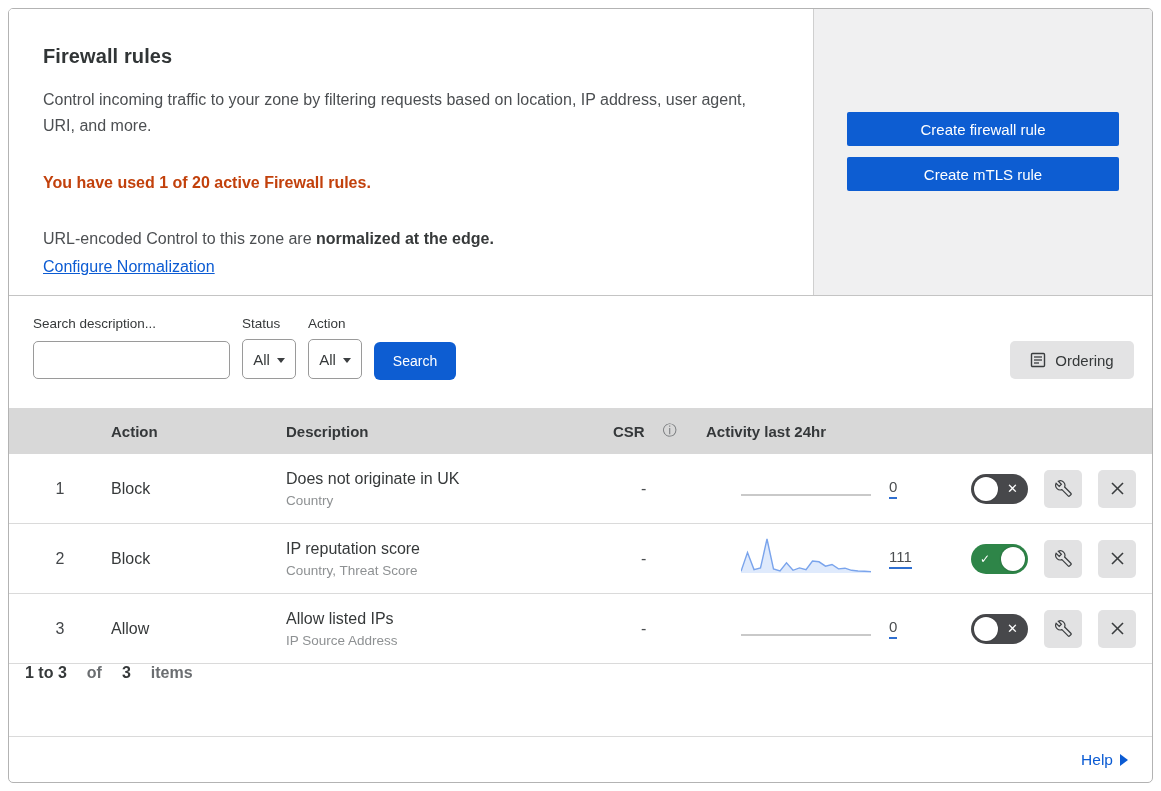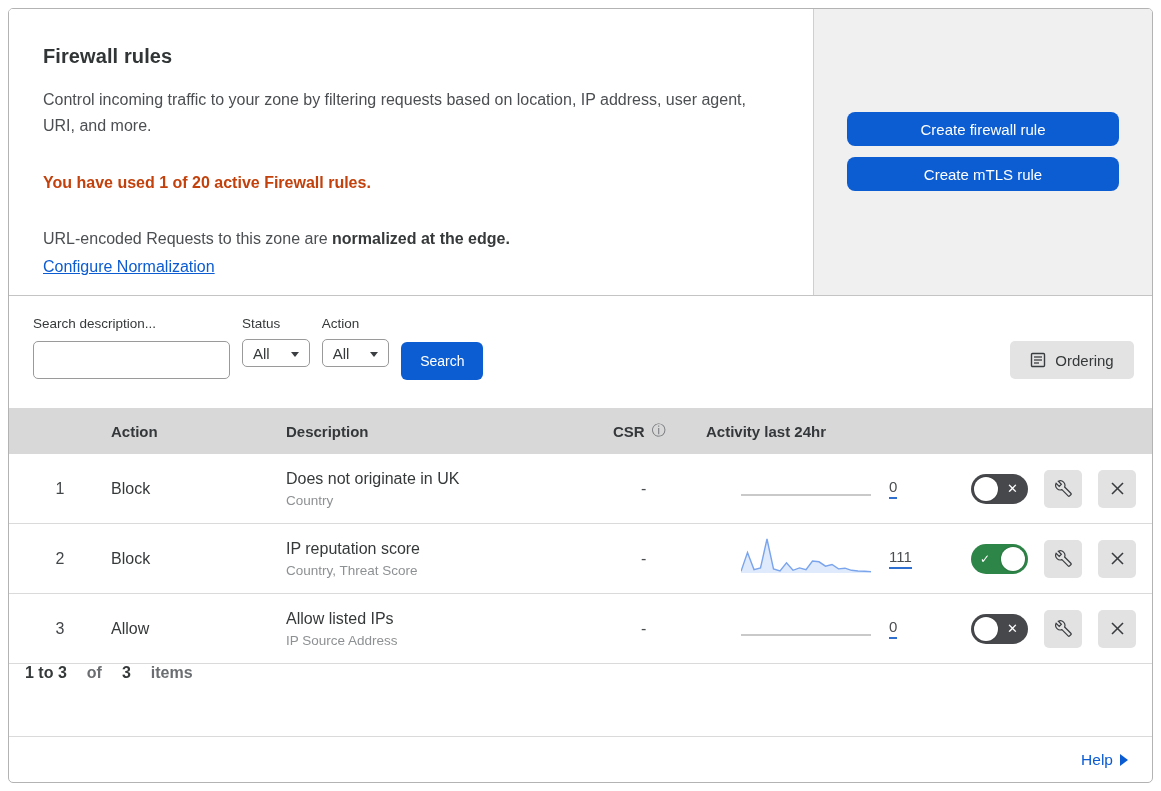--- a/index.html
+++ b/index.html
@@ -18,48 +18,48 @@
   .intro .desc { margin-bottom: 31px; }
   .intro .usage { font-weight: 700; color: #c2410c; margin-bottom: 30px; }
   .intro .norm { margin-bottom: 6px; }
   .intro .norm b { color: #36393a; }
   .link { color: #0b5bd3; text-decoration: underline; cursor: pointer; font-size: 16px; }
   .cta { flex: 1; background: #f0f0f1; border-left: 1px solid #cfcfcf;
          display: flex; flex-direction: column; align-items: center;
          padding-top: 103px; gap: 11px; }
   .btn-primary {
     width: 272px; height: 34px; background: #0d5dd2; color: #fff; border: none;
-    border-radius: 8px; font-size: 15px; font-family: inherit; cursor: pointer;
+    border-radius: 2px; font-size: 15px; font-family: inherit; cursor: pointer;
     display: flex; align-items: center; justify-content: center;
   }
   
   .filters { height: 112px; padding: 20px 18px 0 24px; position: relative; flex: none; }
   .f-label { font-size: 13.5px; color: #36393a; margin-bottom: 8px; display: block; }
   .f-row { position: absolute; top: 20px; display: flex; gap: 12px; }
   .f-group { display: flex; flex-direction: column; }
   .search-box { width: 197px; height: 38px; border: 1px solid #9a9a9a; border-radius: 5px;
     background: #fff; display: flex; align-items: center; padding: 0 10px; margin-top: 2px; }
   .search-box input { border: none; outline: none; flex: 1; font-size: 14px;
     font-family: inherit; margin-left: 8px; background: transparent; }
-  .select { height: 28px; min-width: 54px; border: 1px solid #9a9a9a; border-radius: 5px;
+  .select { height: 40px; min-width: 54px; border: 1px solid #9a9a9a; border-radius: 5px;
     background: #fff; display: flex; align-items: center; justify-content: center;
-    gap: 21px; padding: 0 10px; font-size: 15px; color: #36393a; cursor: pointer; }
+    gap: 7px; padding: 0 10px; font-size: 15px; color: #36393a; cursor: pointer; }
   .caret { width: 0; height: 0; border-left: 4.5px solid transparent;
     border-right: 4.5px solid transparent; border-top: 5.5px solid #3c3f41; margin-top: 2px; }
   .btn-search { width: 82px; height: 38px; margin-top: 3px; background: #0d5dd2; color: #fff;
     border: none; border-radius: 6px; font-size: 14px; font-family: inherit; cursor: pointer; }
   .btn-ordering { position: absolute; right: 18px; top: 45px; width: 124px; height: 38px;
     background: #e3e3e4; border: none; border-radius: 5px; font-size: 15px; color: #36393a;
     font-family: inherit; display: flex; align-items: center; justify-content: center;
     gap: 9px; cursor: pointer; }
   
   .grid-cols { display: grid; grid-template-columns: 102px 175px 300px 105px 250px 1fr; align-items: center; }
   .thead { height: 46px; background: #d8d8d8; font-size: 15px; font-weight: 600;
     color: #35383a; flex: none; }
-  .thead .csr-h { padding-left: 27px; display: flex; align-items: center; gap: 7px; font-weight: 600; }
+  .thead .csr-h { padding-left: 27px; display: flex; align-items: center; gap: 18px; font-weight: 600; }
   .info-i { font-size: 14px; color: #6d7073; font-weight: 400; cursor: pointer; }
   .thead .act-h { padding-left: 15px; }
   .row { height: 70px; border-bottom: 1px solid #dadada; }
   .cell-num { text-align: center; font-size: 16px; color: #44474a; }
   .cell-action { font-size: 16px; color: #36393a; }
   .cell-desc .t { font-size: 16px; color: #36393a; margin-bottom: 5px; }
   .cell-desc .s { font-size: 13.5px; color: #8e9193; }
   .cell-csr { padding-left: 55px; font-size: 16px; color: #4c4f52; }
   .cell-activity { display: flex; align-items: center; padding-left: 50px; }
   .spark { width: 130px; height: 40px; position: relative; align-self: flex-end; margin-bottom: 7px; }
@@ -99,21 +99,21 @@
 </head>
 <body>
 
 <div class="card">
 
   <div class="top">
     <div class="intro">
       <h1>Firewall rules</h1>
       <p class="desc">Control incoming traffic to your zone by filtering requests based on location, IP address, user agent, URI, and more.</p>
       <p class="usage">You have used 1 of 20 active Firewall rules.</p>
-      <p class="norm"><span>URL-encoded Requests to this zone are </span><b>normalized at the edge.</b></p>
+      <p class="norm"><span>URL-encoded Control to this zone are </span><b>normalized at the edge.</b></p>
       <a class="link">Configure Normalization</a>
     </div>
     <div class="cta">
       <button class="btn-primary">Create firewall rule</button>
       <button class="btn-primary">Create mTLS rule</button>
     </div>
   </div>
 
   <div class="filters">
     <div class="f-row">

